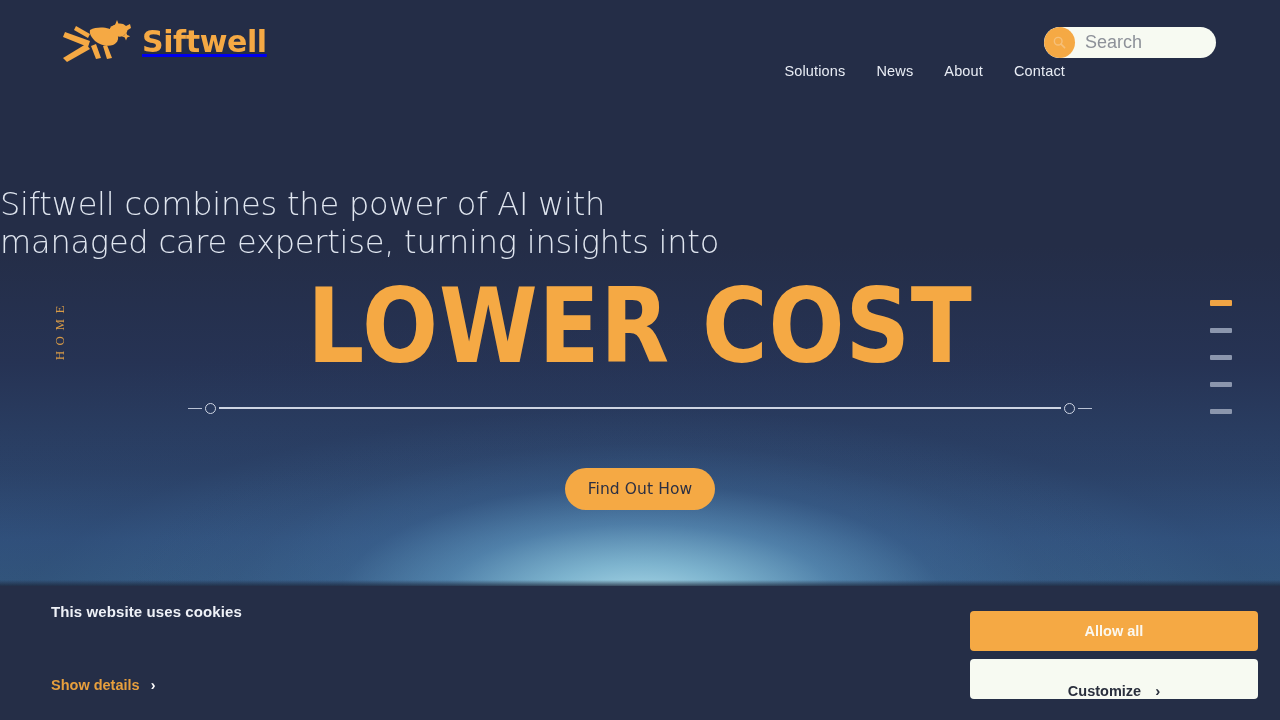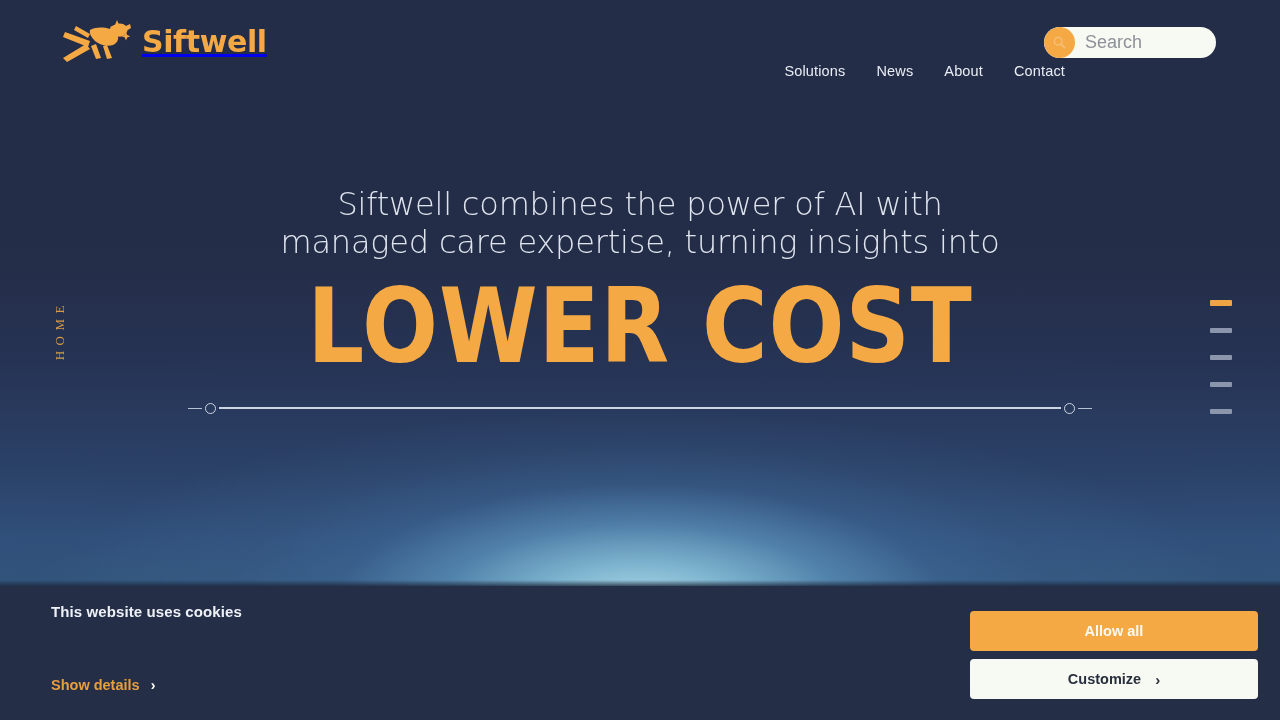--- a/index.html
+++ b/index.html
@@ -88,21 +88,21 @@
   }
   .slide-dash { width:22px; height:5px; border-radius:1px; background:#8b96ad; cursor:pointer; }
   .slide-dash.active { background:#f0a444; height:6px; }
 
   
   .hero-content {
     position:absolute; left:0; top:0; width:1280px; height:586px; z-index:15;
   }
   .headline {
     position:absolute; left:0; right:0; top:185px;
-    text-align:center; color:#dfe5ef;
+    color:#dfe5ef;
     font-size:32px; line-height:38px; font-weight:300;
     letter-spacing:-0.2px; font-family:"DejaVu Sans", sans-serif;
   }
   .headline span { display:block; }
   .bigword {
     position:absolute; left:0; right:0; top:274px;
     text-align:center; color:#f5a944;
     font-size:104px; line-height:104px; font-weight:800;
     letter-spacing:1px; transform:scaleX(0.86);
     font-family:"DejaVu Sans", sans-serif;
@@ -155,21 +155,21 @@
     position:absolute; right:0; top:0; width:310px; height:118px;
     padding:25px 64px 0 0;
   }
   .btn {
     width:288px; height:40px; border:none; border-radius:4px;
     font-size:14.5px; font-weight:700; cursor:pointer;
     display:flex; align-items:center; justify-content:center; gap:14px;
     font-family:"Liberation Sans", sans-serif;
   }
   .btn-allow { background:#f5a944; color:#fbf8ef; margin-bottom:8px; }
-  .btn-custom { background:#f7faf2; color:#2a2f3d; }
+  .btn-custom { background:#f7faf2; color:#2a2f3d;align-items:flex-end; }
   .chev-dark { font-size:15px; font-weight:700; }
 </style>
 </head>
 <body>
 
 <div class="page">
 
   <div class="hero-bg"></div>
 
   <div class="header">
@@ -228,20 +228,21 @@
     <div class="bigword">LOWER COST</div>
 
     <div class="slider">
       <span class="slider-cap"></span>
       <span class="slider-knob"></span>
       <span class="slider-line"></span>
       <span class="slider-knob"></span>
       <span class="slider-cap"></span>
     </div>
 
+    <button class="cta">Find Out How</button>
   </div>
 
   <div class="cookie">
     <div class="cookie-title">This website uses cookies</div>
     <div class="cookie-details">
       <span class="cookie-details-text">Show details</span>
       <span class="chev-white">›</span>
     </div>
 
     <div class="cookie-btns">

